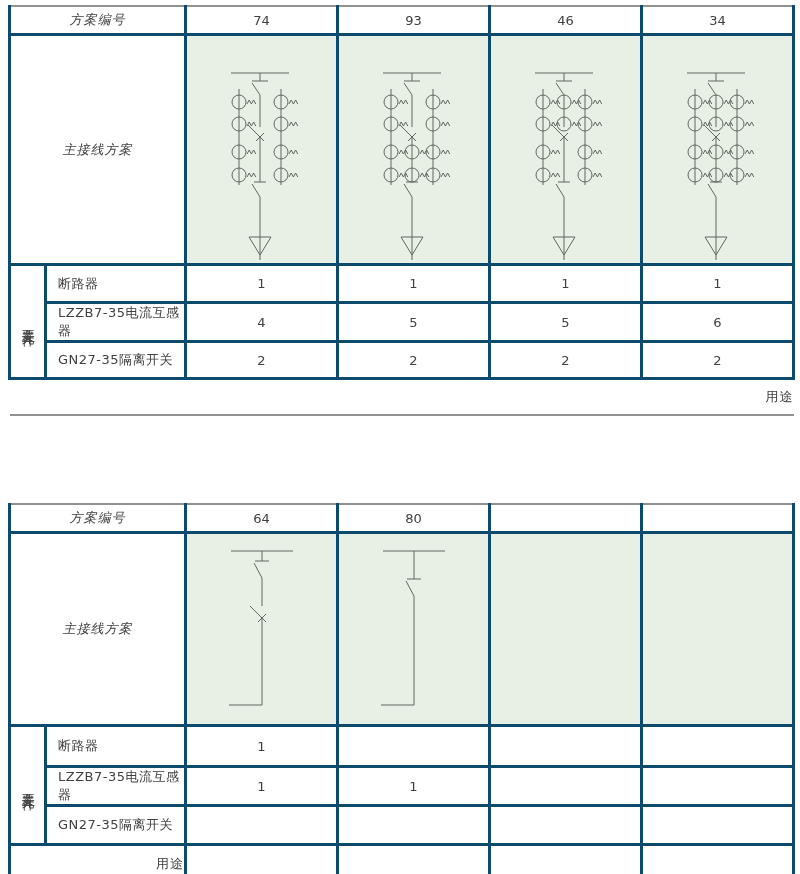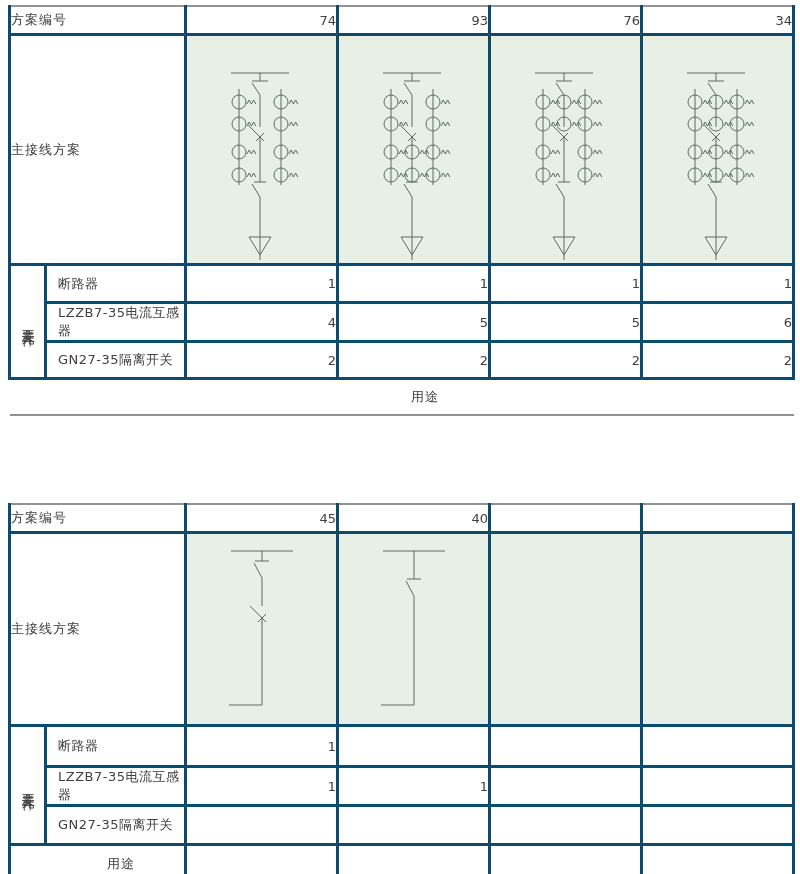--- a/index.html
+++ b/index.html
@@ -18,42 +18,42 @@
   td{
     border:3px solid #0c4a6e;
     font-size:13px;
     color:#404040;
     vertical-align:middle;
     padding:0;
     overflow:hidden;
   }
   .r-head td{border-top:2px solid #8f928f;height:26px;}
   .r-use td{border-bottom:2px solid #8f928f;}
-  .label-cell{text-align:left;letter-spacing:1px;}
-  .num,.val{text-align:right;}
+  .label-cell{text-align:center;letter-spacing:1px;font-style:italic;}
+  .num,.val{text-align:center;}
   .comp-label{text-align:left;padding-left:11px;letter-spacing:0.5px;}
   .vert-cell{text-align:center;}
   .vtext{
     display:inline-block;
     writing-mode:vertical-lr;
     letter-spacing:2px;
     line-height:1.1;
   }
   .scheme-cell{background:#e8f0e5;}
   .t1 .r-diag td{height:227px;}
   .t2 .r-diag td{height:190px;}
   .t1 .r-c1 td{height:35px;}
   .t1 .r-c2 td{height:35px;}
   .t1 .r-c3 td{height:34px;}
   .t1 .r-use td{height:34px;}
   .t2 .r-c1 td{height:38px;}
   .t2 .r-c2 td{height:33px;}
   .t2 .r-c3 td{height:36px;}
   .t2 .r-use td{height:35px;}
-  .usage-cell{text-align:center;padding-left:47px;letter-spacing:1px;}
+  .usage-cell{text-align:right;padding-left:47px;letter-spacing:1px;}
   .t1 .usage-cell{border-left:none;border-right:none;}
   svg.diag{display:block;margin:0 auto;}
   svg.diag line,svg.diag path,svg.diag circle,svg.diag polyline{
     stroke:#5c695e;stroke-width:1;fill:none;
   }
 </style>
 </head>
 <body>
 
 <div class="page">
@@ -65,21 +65,21 @@
       <col style="width:152px">
         <col style="width:152px">
         <col style="width:152px">
         <col style="width:152px">
     </colgroup>
     <tbody>
         <tr class="r-head">
       <td class="label-cell" colspan="2">方案编号</td>
       <td class="num">74</td>
       <td class="num">93</td>
-      <td class="num">76</td>
+      <td class="num">46</td>
       <td class="num">34</td>
     </tr>
     <tr class="r-diag">
       <td class="label-cell" colspan="2">主接线方案</td>
       <td class="scheme-cell">
             <svg class="diag" width="150" height="226" viewBox="0 0 150 226">
               <line x1="44" y1="36" x2="102" y2="36"></line>
               <line x1="73" y1="36" x2="73" y2="44"></line>
               <line x1="65" y1="44" x2="81" y2="44"></line>
               <line x1="65" y1="46" x2="73" y2="58"></line>
@@ -267,22 +267,22 @@
       <col style="width:36px">
         <col style="width:140px">
       <col style="width:152px">
         <col style="width:152px">
         <col style="width:152px">
         <col style="width:152px">
     </colgroup>
     <tbody>
         <tr class="r-head">
       <td class="label-cell" colspan="2">方案编号</td>
-      <td class="num">45</td>
-      <td class="num">40</td>
+      <td class="num">64</td>
+      <td class="num">80</td>
       <td class="num"></td>
       <td class="num"></td>
     </tr>
     <tr class="r-diag">
       <td class="label-cell" colspan="2">主接线方案</td>
       <td class="scheme-cell">
             <svg class="diag" width="150" height="189" viewBox="0 0 150 189">
               <line x1="44" y1="16" x2="106" y2="16"></line>
               <line x1="75" y1="16" x2="75" y2="26"></line>
               <line x1="68" y1="26" x2="82" y2="26"></line>

